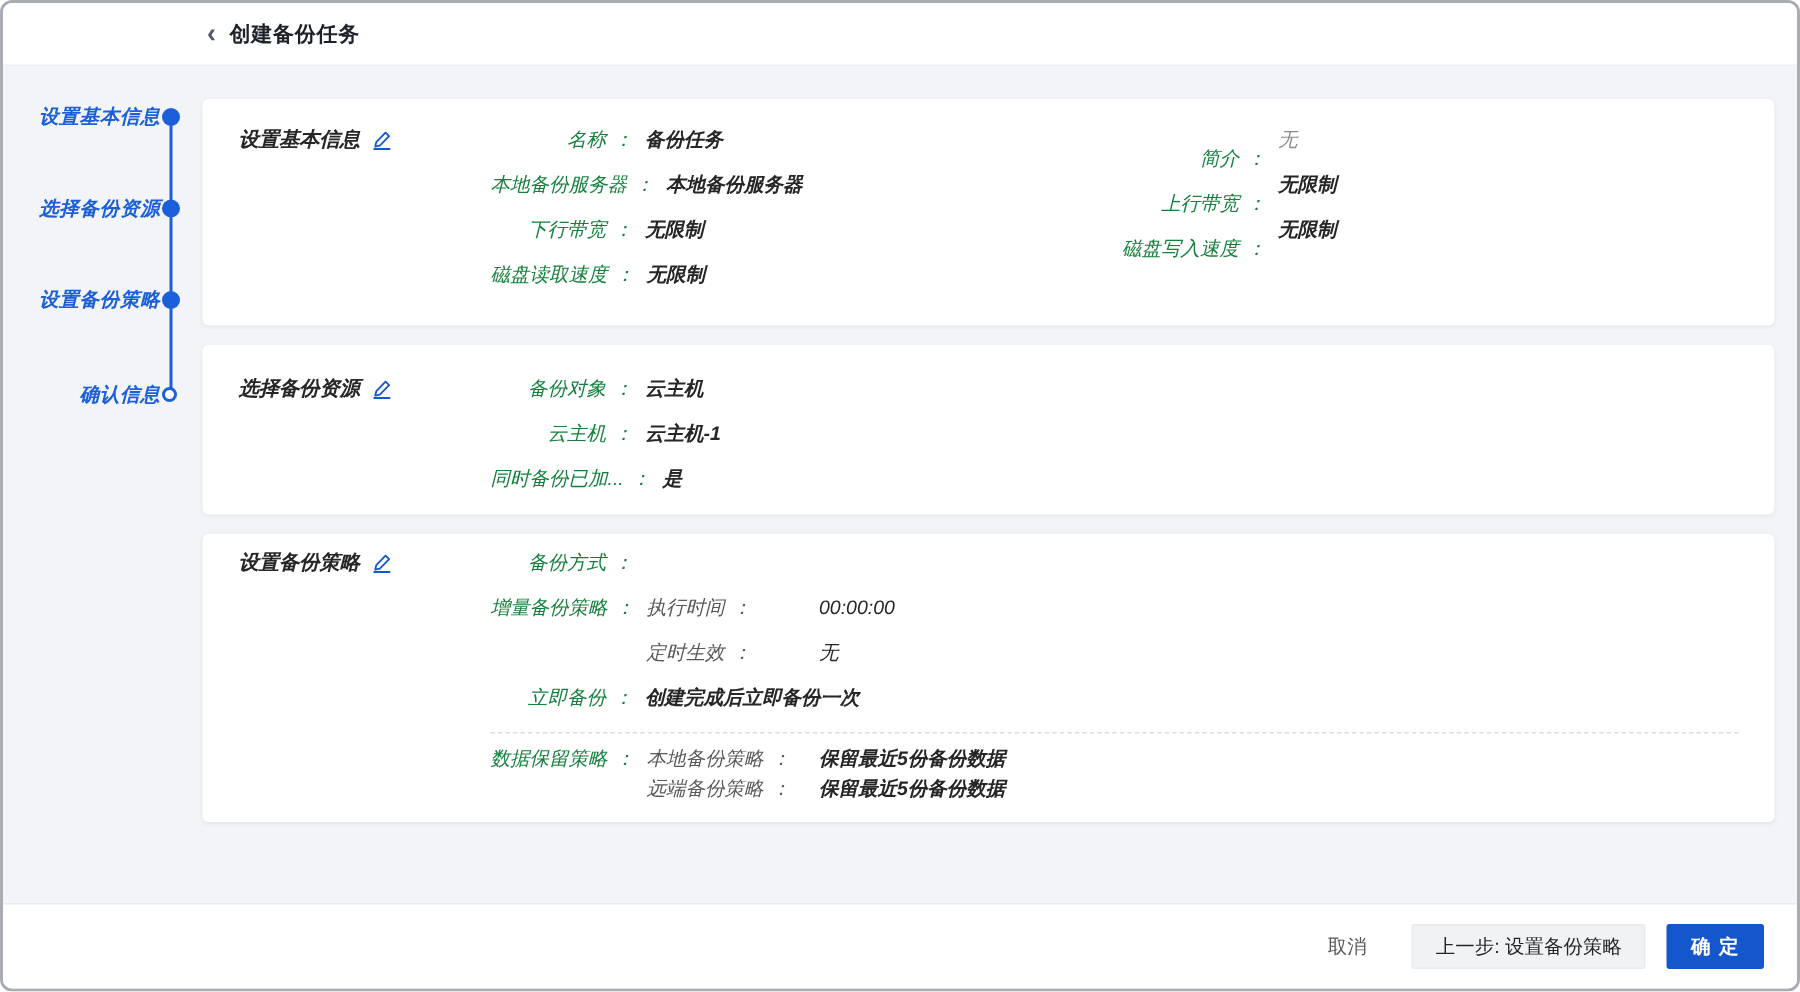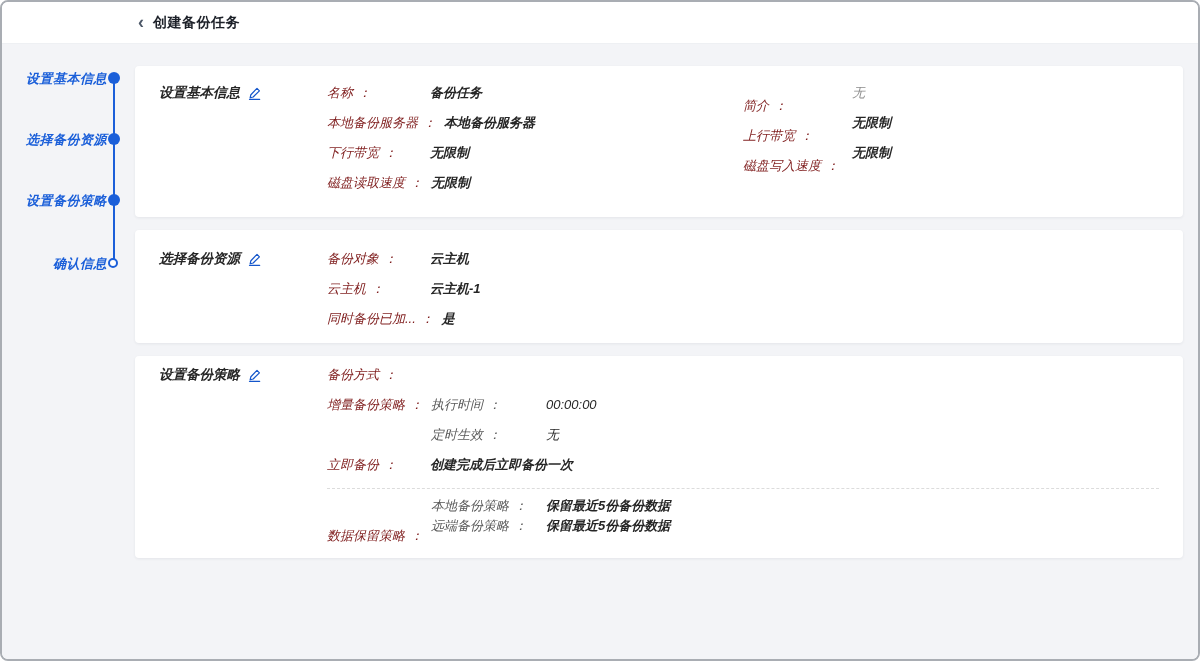--- a/index.html
+++ b/index.html
@@ -36,21 +36,21 @@
   .card.c2{ padding:14px 24px 9px 24px; }
   .card.c3{ padding:4px 24px 12px 24px; }
   .card-head{ width:168px; flex:0 0 168px; height:30px; line-height:30px; display:flex; align-items:center; }
   .card-title{ font-size:13.5px; font-weight:700; color:#262626; }
   .edit{ margin-left:8px; color:var(--accent); cursor:pointer; display:inline-flex; align-items:center; }
   .fields{ flex:1 1 auto; min-width:0; }
   .cols{ display:flex; flex:1 1 auto; }
   .colA{ width:416px; flex:0 0 416px; }
   .colB{ flex:1 1 auto; }
   .field{ display:flex; height:30px; line-height:30px; font-size:13px; }
-  .lbl{ color:#7f1d1d; min-width:103px; white-space:nowrap; padding-right:8px; }
+  .lbl{ color:#15803d; min-width:103px; white-space:nowrap; padding-right:8px;text-align:right; }
   .colB .lbl{ min-width:109px;margin-top:13px; }
   .colon{ margin-left:5px; }
   .val{ color:#262626; white-space:nowrap; }
   .val.bold{ font-weight:700; }
   .val.muted{ color:#8c8c8c; font-weight:400; }
   
   .group{ display:flex; font-size:13px; }
   .subcol{ flex:1 1 auto; }
   .subfield{ display:flex; height:30px; line-height:30px; }
   .sublbl{ color:#595959; min-width:115px; white-space:nowrap; padding-right:8px; }
@@ -205,32 +205,37 @@
           </div>
 
           <div class="field">
             <span class="lbl"><span>立即备份</span><span class="colon">：</span></span>
             <span class="val bold">创建完成后立即备份一次</span>
           </div>
 
           <div class="divider"></div>
 
           <div class="group retention">
-            <span class="lbl" style="line-height:20px;margin-top:30px;"><span>数据保留策略</span><span class="colon">：</span></span>
+            <span class="lbl" style="line-height:20px;"><span>数据保留策略</span><span class="colon">：</span></span>
             <div class="subcol">
               <div class="subfield">
                 <span class="sublbl"><span>本地备份策略</span><span class="colon">：</span></span>
                 <span class="val bold">保留最近5份备份数据</span>
               </div>
               <div class="subfield">
                 <span class="sublbl"><span>远端备份策略</span><span class="colon">：</span></span>
                 <span class="val bold">保留最近5份备份数据</span>
               </div>
             </div>
           </div>
         </div>
       </section>
 
     </main>
   </div>
 
+  <footer>
+    <button class="btn btn-text">取消</button>
+    <button class="btn btn-plain">上一步: 设置备份策略</button>
+    <button class="btn btn-primary">确 定</button>
+  </footer>
 
 </div>
 
 </body></html>

